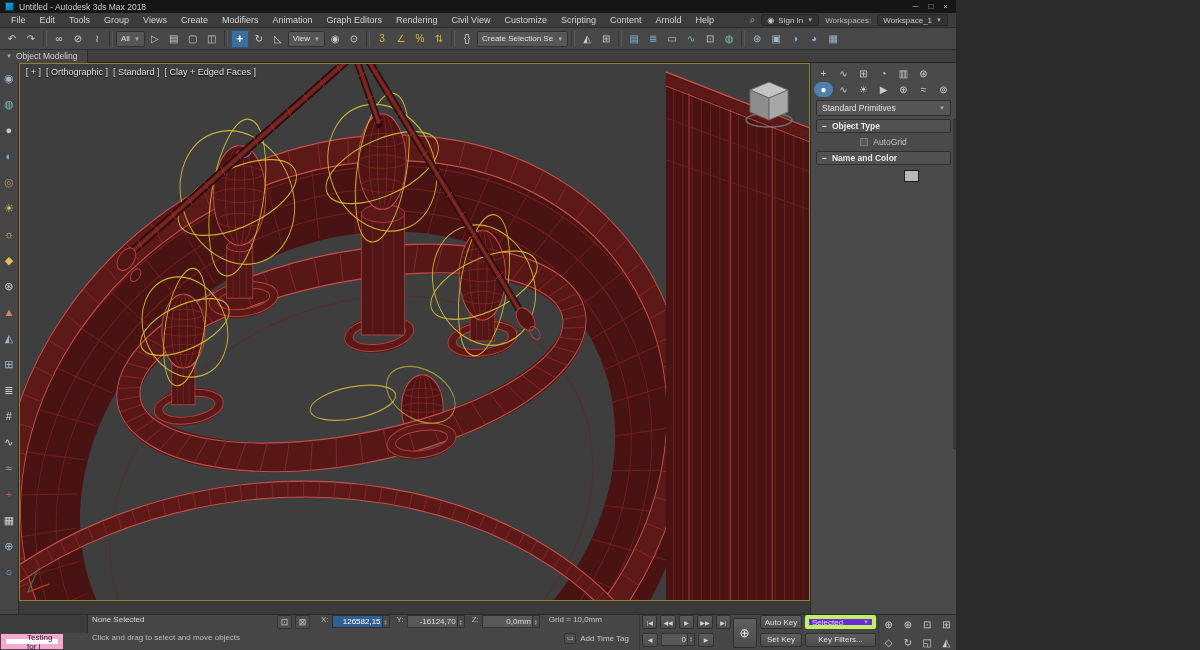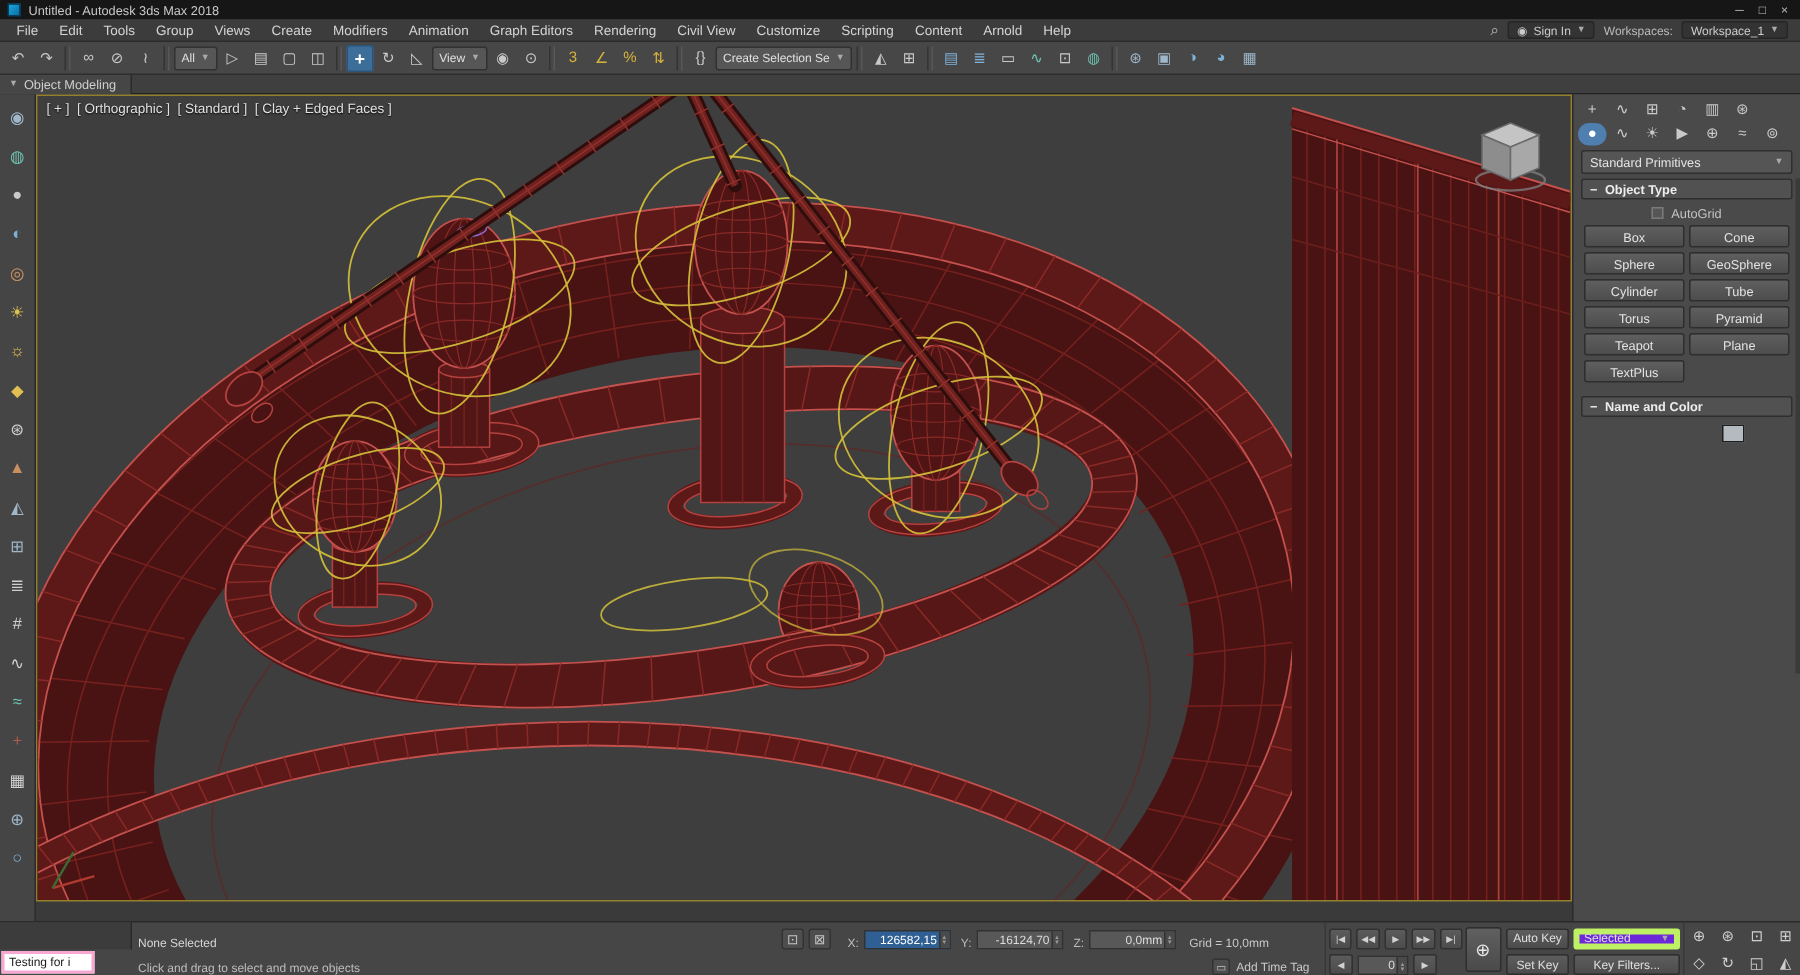--- a/index.html
+++ b/index.html
@@ -1,17 +1,17 @@
 <!DOCTYPE html>
 <html><head>
 <meta charset="utf-8">
 <style>
 *{margin:0;padding:0;box-sizing:border-box;font-family:"Liberation Sans",sans-serif}
 html,body{width:1200px;height:650px;overflow:hidden;background:#2b2b2b}
-#root{width:1200px;height:650px;display:flex;flex-direction:column;background:#474747;color:#d6d6d6;font-size:9px}
+#root{width:956px;height:650px;display:flex;flex-direction:column;background:#474747;color:#d6d6d6;font-size:9px}
 
 #titlebar{height:13px;background:#161616;display:flex;align-items:center;padding:0 5px;gap:5px;font-size:8.5px;color:#c9c9c9}
 .app-icon{width:9px;height:9px;background:linear-gradient(135deg,#18a7e0,#0c6fa5);border:1px solid #063e5e;display:inline-block}
 #title-text{flex:0 0 auto}
 .win-controls{margin-left:auto;display:flex;gap:10px;padding-right:3px}
 .win-btn{font-size:8px;color:#bdbdbd;cursor:default}
 
 #menubar{height:15px;background:#3c3c3c;border-bottom:1px solid #2c2c2c;display:flex;align-items:center;padding:0 4px}
 #menu-items{display:flex;height:100%}
 .menu-item{padding:0 7px;display:flex;align-items:center;color:#d4d4d4}
@@ -55,24 +55,24 @@
 .autogrid-row{display:flex;align-items:center;justify-content:center;gap:5px;height:13px;color:#c3c3c3;font-size:8.5px}
 .chk{width:8px;height:8px;border:1px solid #7a7a7a;background:#565656}
 .prim-grid{display:grid;grid-template-columns:1fr 1fr;gap:3px;padding:2px 4px 6px}
 .prim-btn{height:15px;background:linear-gradient(#5f5f5f,#4d4d4d);border:1px solid #2e2e2e;border-radius:2px;color:#e3e3e3;font-size:8.5px;display:flex;align-items:center;justify-content:center}
 .nc-row{display:flex;align-items:center;justify-content:flex-end;padding:3px 34px 0 4px}
 .color-swatch{width:15px;height:12px;background:#b3bac0;border:1px solid #1e1e1e}
 .cp-scroll{position:absolute;right:0;top:56px;width:3px;height:330px;background:#3a3a3a}
 
 #statusbar{height:36px;background:#464646;border-top:1px solid #2a2a2a;display:flex;font-size:8px;color:#c9c9c9}
 .sb-col{display:flex;flex-direction:column}
-.sb-row{height:18px;display:flex;align-items:flex-end;gap:3px}
+.sb-row{height:18px;display:flex;align-items:flex-start;gap:3px}
 #sb-listener{width:88px}
 #sb-listener .top{background:#3c3c3c;border-right:1px solid #2a2a2a;height:18px}
-.listener-box{width:62px;height:15px;margin:1px;background:#fff;color:#1a1a1a;display:flex;align-items:center;padding:0 3px;font-size:8px;border:2px solid #f9a8d4}
+.listener-box{width:62px;height:15px;margin:1px;background:#fff;color:#1a1a1a;display:flex;align-items:center;padding:0 21px;font-size:8px;border:5px solid #f9a8d4}
 #sb-status{flex:1;min-width:0;padding-left:4px}
 #sb-status .sb-row span{white-space:nowrap;overflow:hidden}
 .mini-icon{width:15px;height:14px;display:flex;align-items:center;justify-content:center;color:#c3c3c3;font-size:9px;background:#4e4e4e;border:1px solid #333;border-radius:2px}
 #sb-coords{width:322px}
 .coord-lab{color:#bdbdbd;margin-left:4px}
 .coord-field{width:58px;height:13px;background:#585858;border:1px solid #323232;color:#ddd;display:flex;align-items:center;justify-content:flex-end;padding:0 8px 0 2px;position:relative}
 .coord-field .spin{position:absolute;right:0;top:0;bottom:0;width:7px;background:#4a4a4a;border-left:1px solid #333;display:flex;flex-direction:column;align-items:center;justify-content:center;font-size:4px;color:#999;line-height:3px}
 .coord-field.sel{background:#2f5f93;color:#fff}
 .grid-text{margin-left:6px;color:#c9c9c9}
 .timetag{margin-left:auto;display:flex;align-items:center;gap:4px;padding-right:10px}
@@ -681,33 +681,20 @@
         <span class="caret">▼</span>
       </div>
       <div class="rollout-h">
         <span>−</span>
         <span>Object Type</span>
       </div>
       <div class="autogrid-row">
         <span class="chk"></span>
         <span>AutoGrid</span>
       </div>
-      <div class="prim-grid" id="prim-grid">
-          <span class="prim-btn">Box</span>
-          <span class="prim-btn">Cone</span>
-          <span class="prim-btn">Sphere</span>
-          <span class="prim-btn">GeoSphere</span>
-          <span class="prim-btn">Cylinder</span>
-          <span class="prim-btn">Tube</span>
-          <span class="prim-btn">Torus</span>
-          <span class="prim-btn">Pyramid</span>
-          <span class="prim-btn">Teapot</span>
-          <span class="prim-btn">Plane</span>
-          <span class="prim-btn">TextPlus</span>
-        </div>
       <div class="rollout-h">
         <span>−</span>
         <span>Name and Color</span>
       </div>
       <div class="nc-row">
         <span class="color-swatch"></span>
       </div>
       <div class="cp-scroll"></div>
     </div>
   </div>

